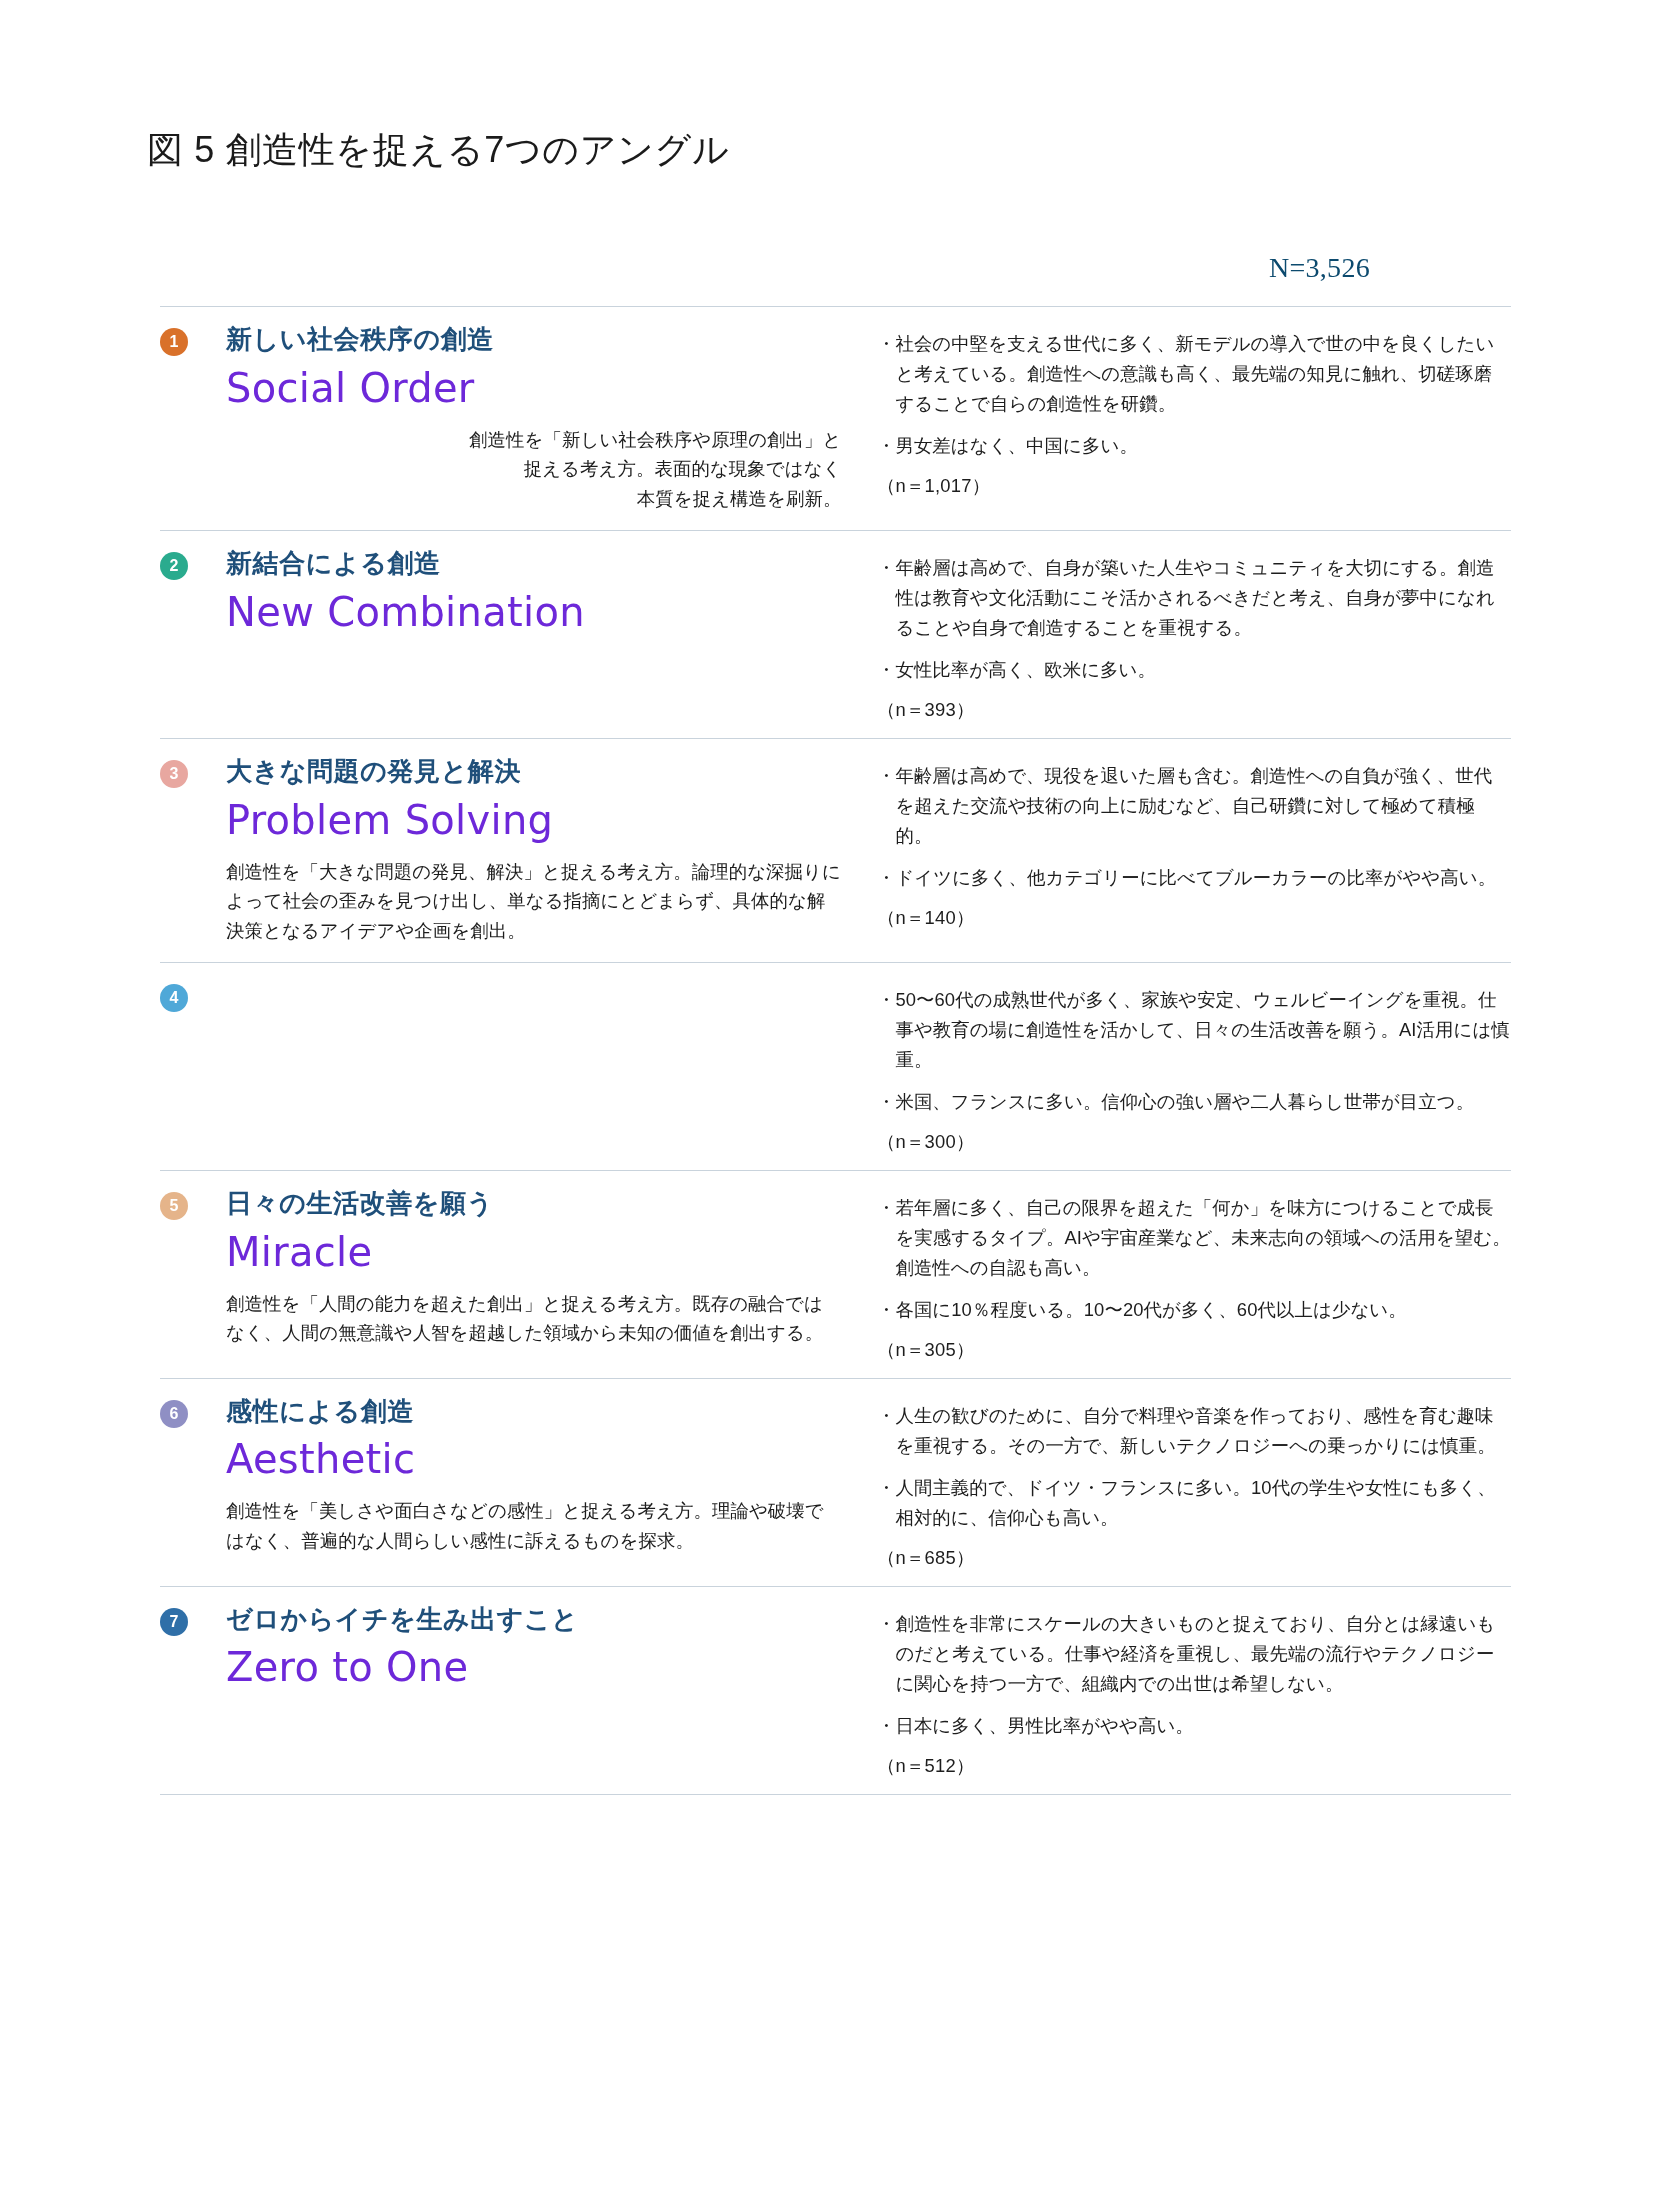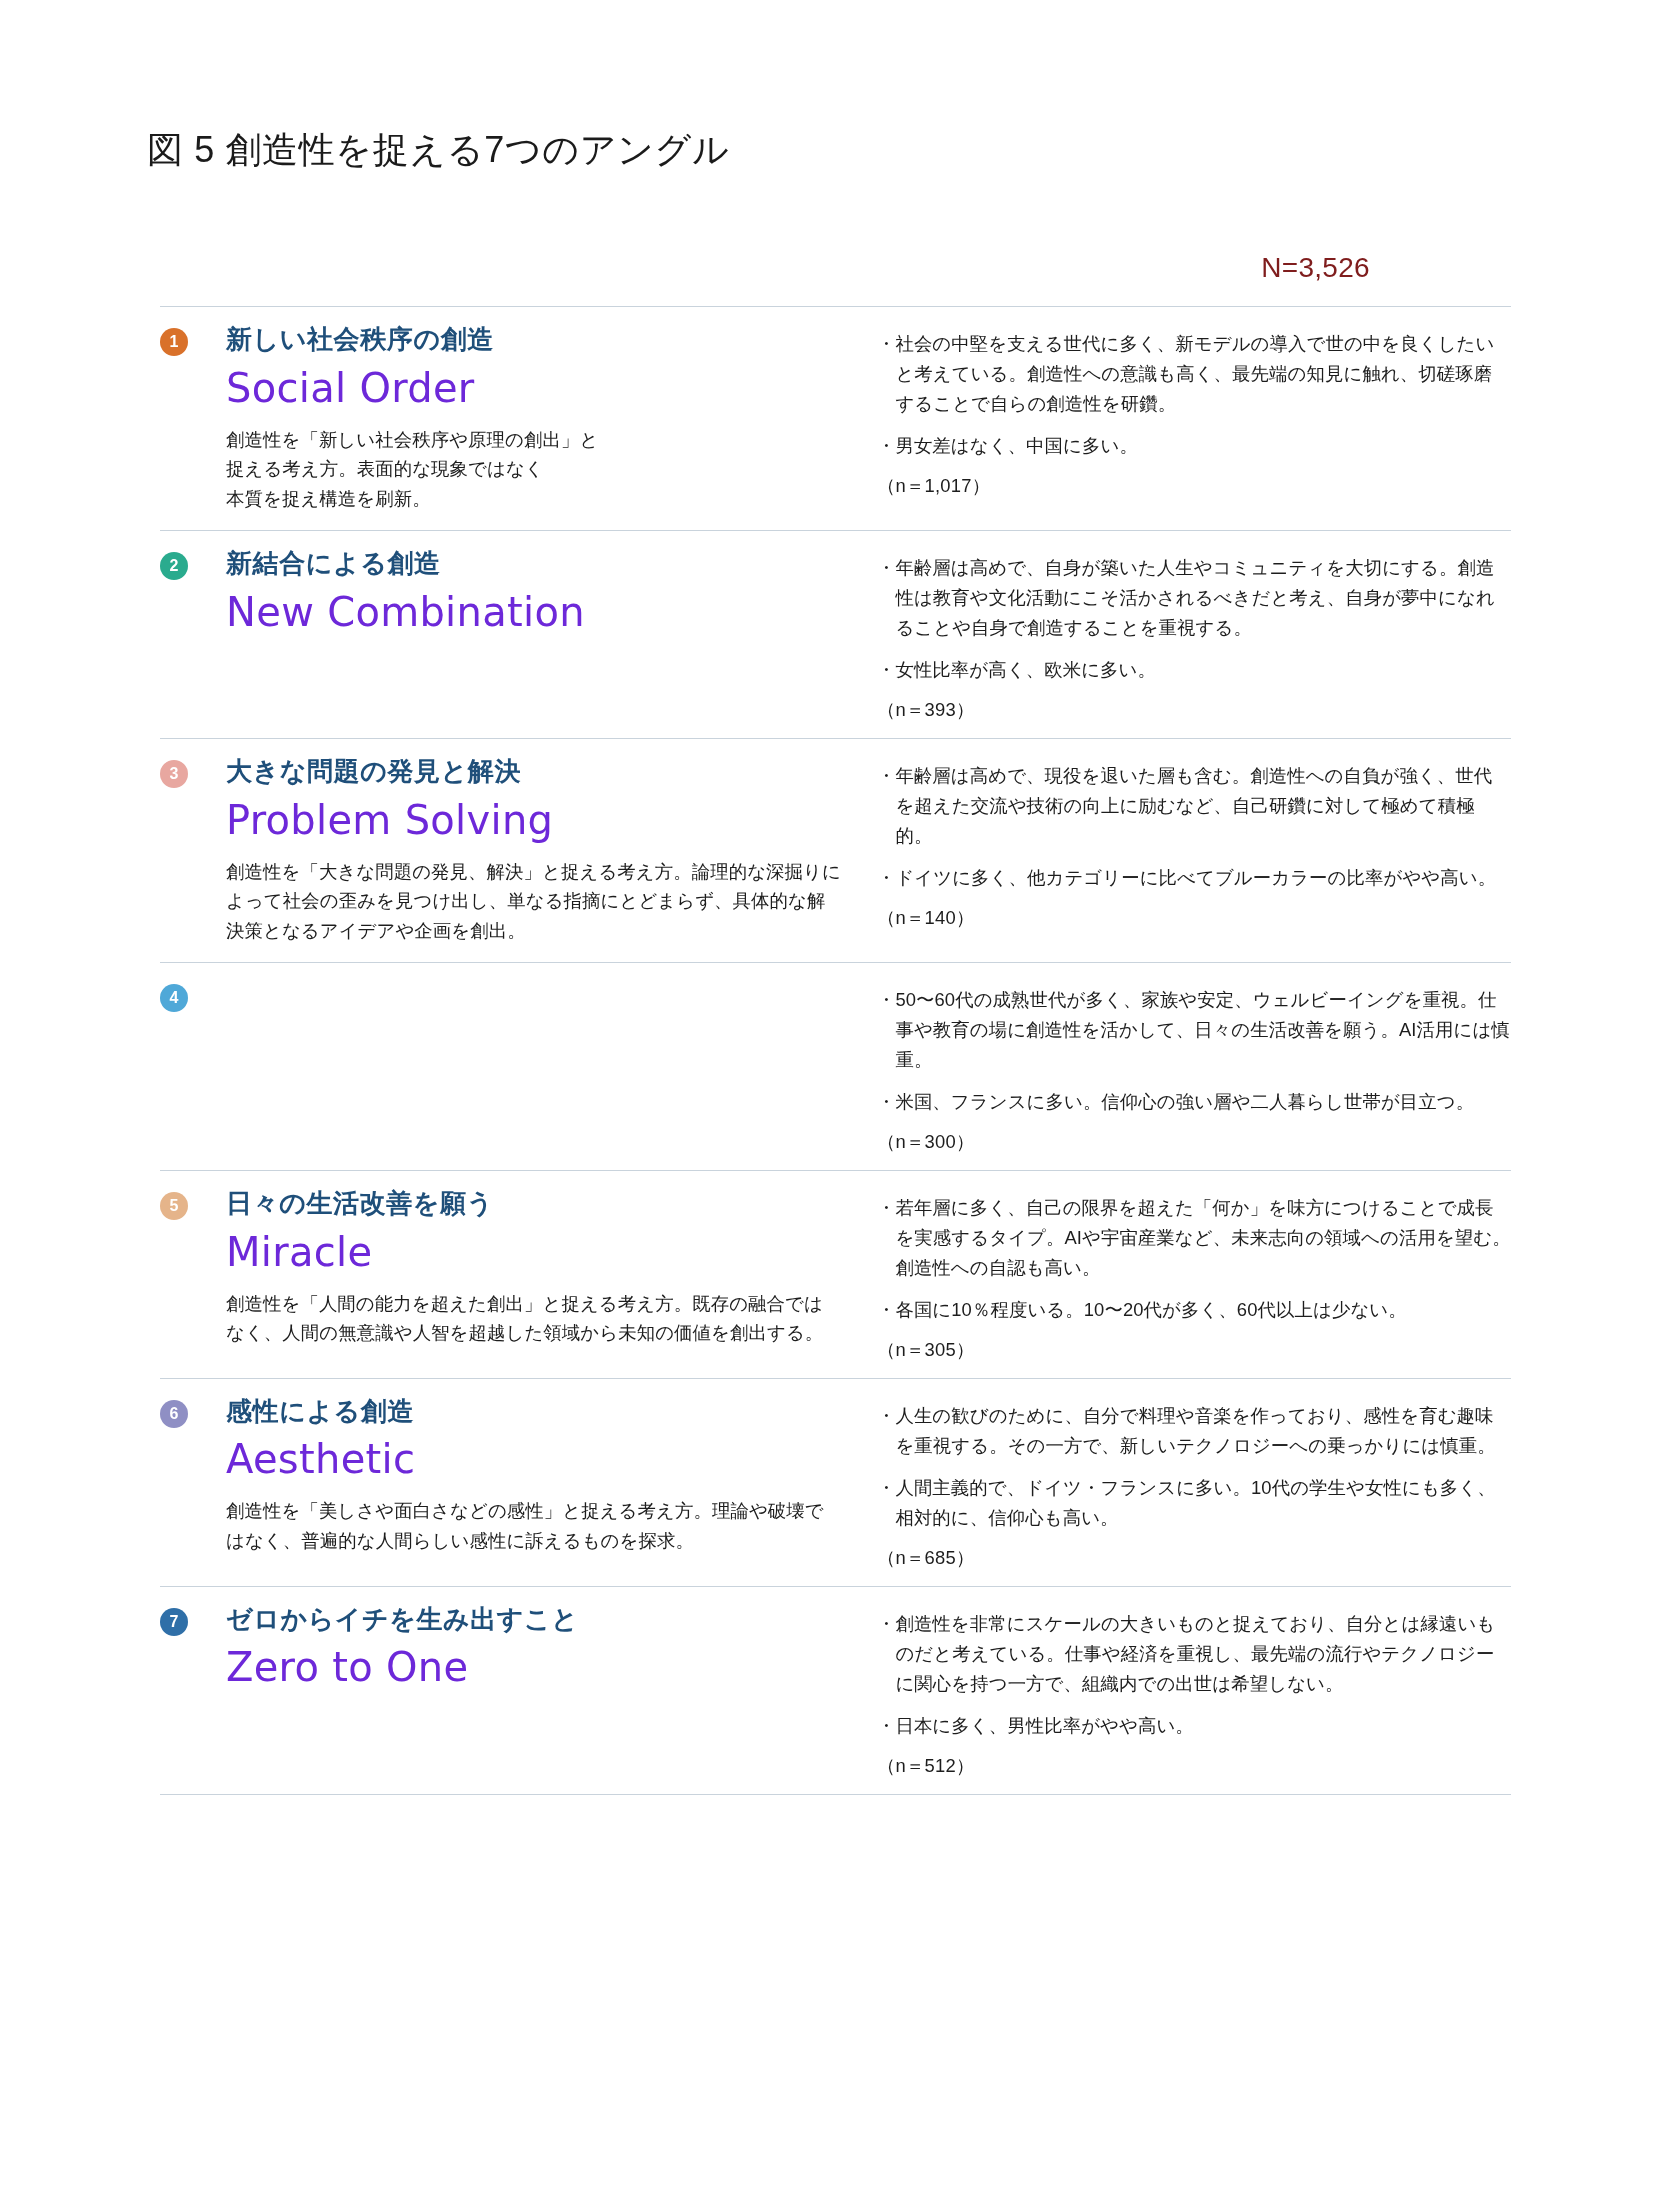--- a/index.html
+++ b/index.html
@@ -28,22 +28,23 @@
     font-size: 36px;
     font-weight: 500;
     letter-spacing: 0.6px;
     color: #1b1b1b;
   }
   .sample-size {
     position: absolute;
     right: 160px;
     top: 252px;
     font-size: 28px;
-    color: #7f1d1d;
+    color: #0c4a6e;
     letter-spacing: 0.3px;
+    font-family: Liberation Serif, serif;
   }
   .table {
     position: absolute;
     left: 160px;
     top: 306px;
     width: 1351px;
   }
   .row {
     display: flex;
     border-top: 1.2px solid #c9d3dc;
@@ -139,21 +140,21 @@
 
   <div class="table" id="rows-container">
       <div class="row">
         <div class="col-left">
           <div class="badge-wrap">
             <div class="badge" style="background: rgb(217, 113, 42);">1</div>
           </div>
           <div class="left-body">
             <div class="jp-heading">新しい社会秩序の創造</div>
             <div class="en-heading">Social Order</div>
-            <div class="desc" style="white-space: pre-line;">創造性を「新しい社会秩序や原理の創出」と
+            <div class="desc" style="white-space: pre-line; text-align: right;">創造性を「新しい社会秩序や原理の創出」と
 捉える考え方。表面的な現象ではなく
 本質を捉え構造を刷新。</div>
           </div>
         </div>
         <div class="col-right">
           <div class="bullet"><span class="dot">・</span><span>社会の中堅を支える世代に多く、新モデルの導入で世の中を良くしたいと考えている。創造性への意識も高く、最先端の知見に触れ、切磋琢磨することで自らの創造性を研鑽。</span></div>
           <div class="bullet"><span class="dot">・</span><span>男女差はなく、中国に多い。</span></div>
           <div class="n-value">（n＝1,017）</div>
         </div>
       </div>

